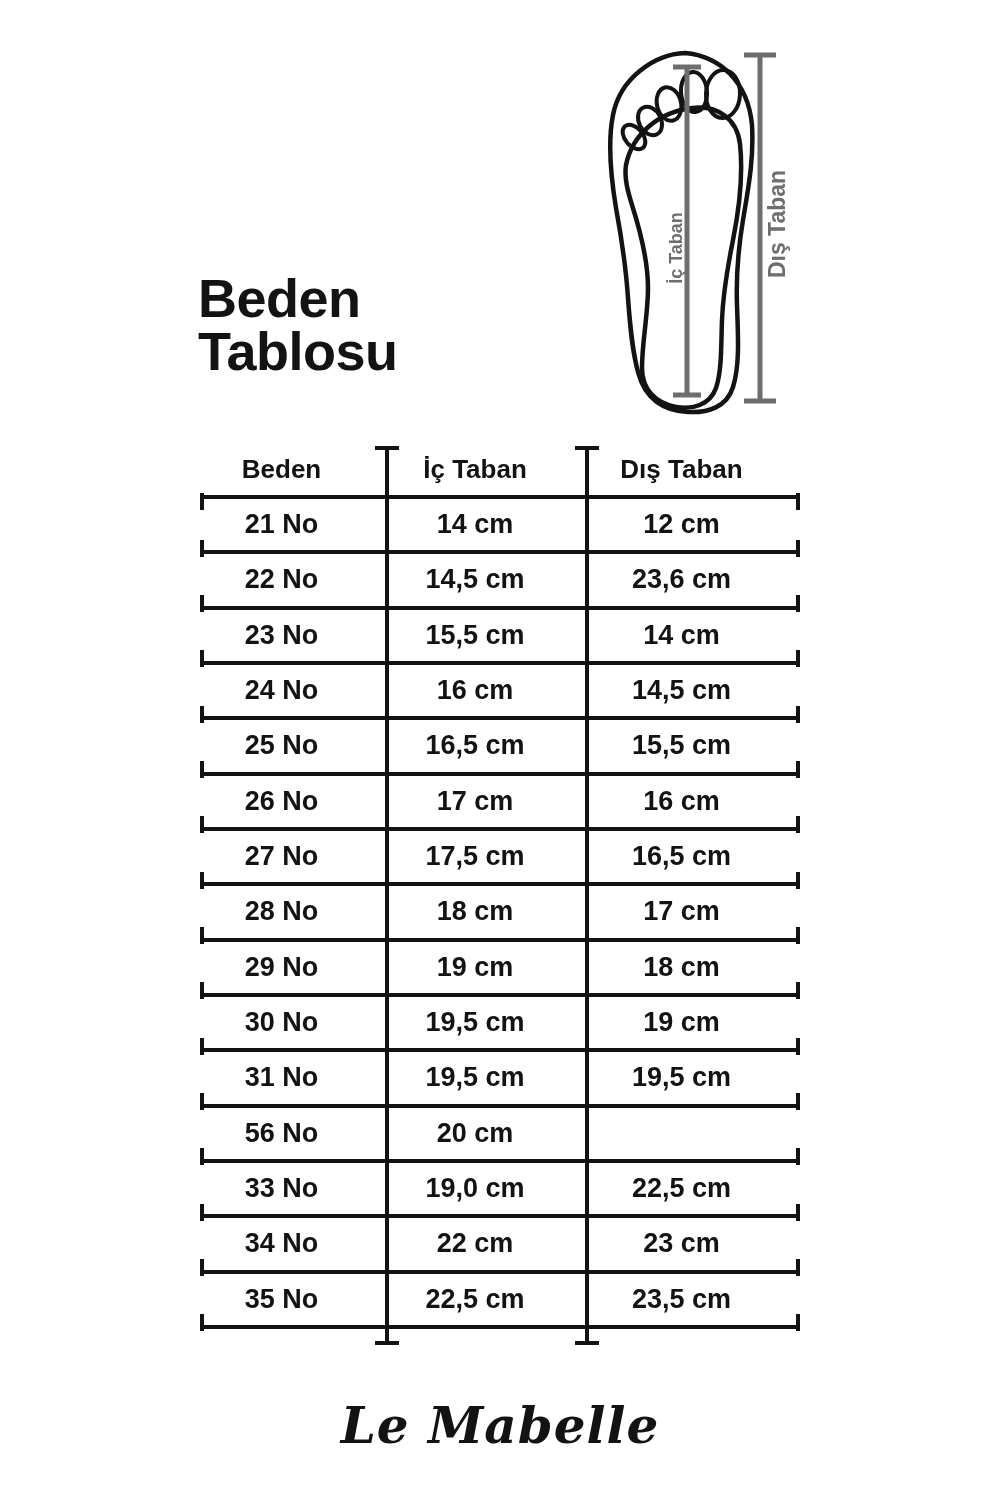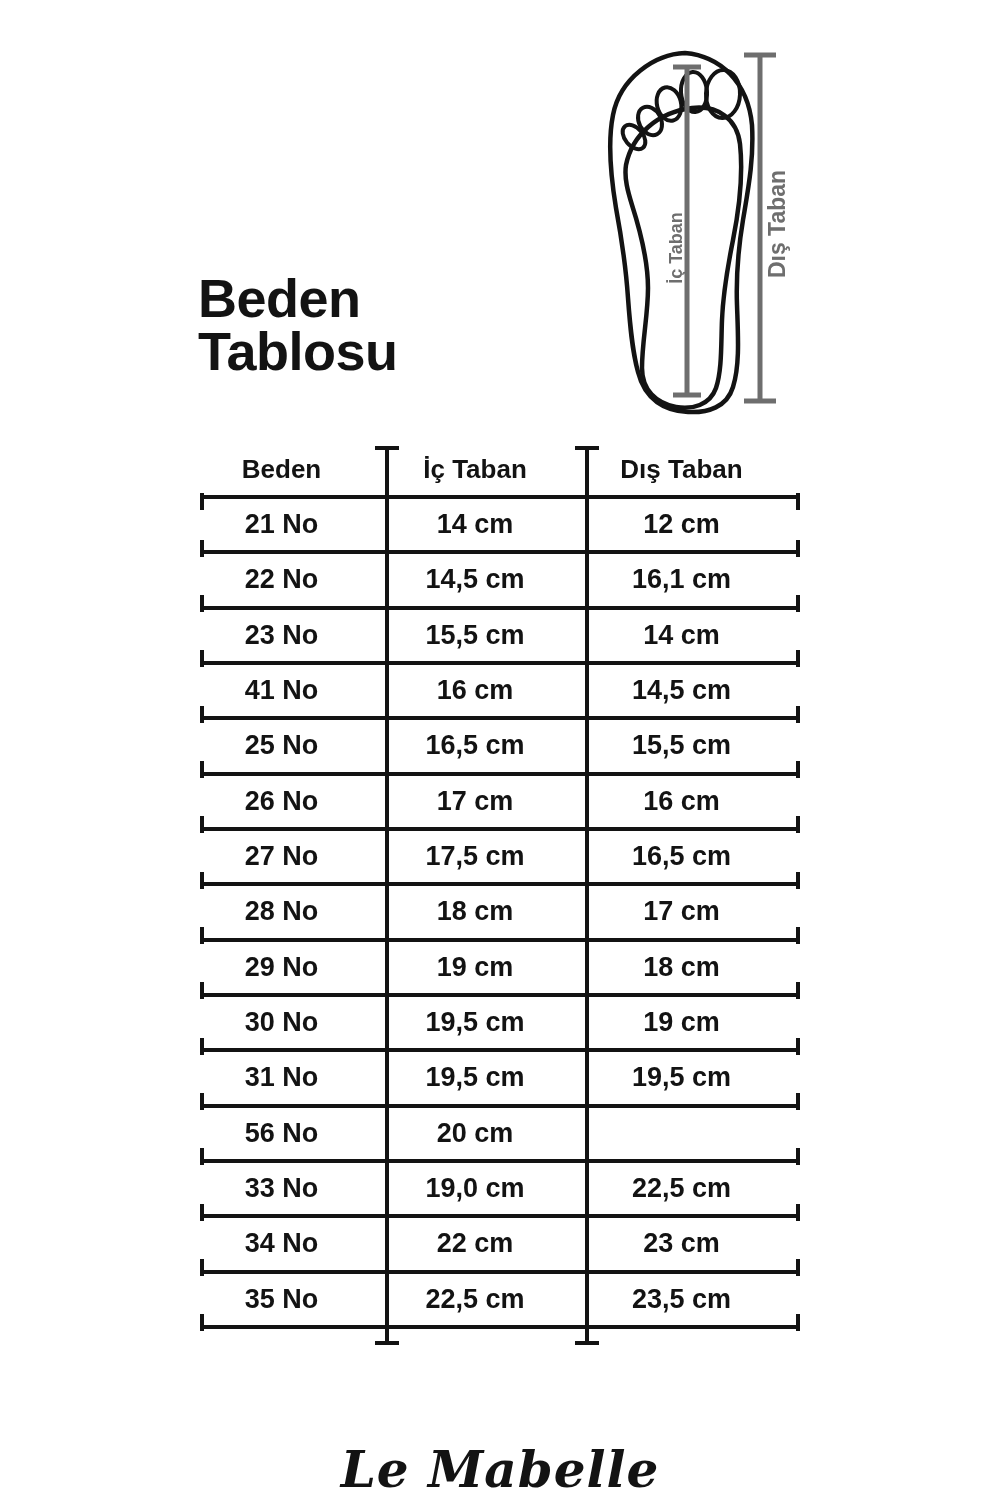--- a/index.html
+++ b/index.html
@@ -72,21 +72,21 @@
   }
   .vline::before{top:0;}
   .vline::after{bottom:0;}
 
   
   .brand-logo{
     position:absolute;left:0;top:1396px;width:1000px;
     text-align:center;
     font-family:"DejaVu Serif","Liberation Serif",serif;
     font-style:italic;font-weight:bold;
-    font-size:50px;letter-spacing:1px;color:#131313;margin-top:44px;
+    font-size:50px;letter-spacing:1px;color:#131313;
   }
 </style>
 </head>
 <body>
 
 <div class="page-title">Beden
 Tablosu</div>
 
 <svg class="foot-svg" width="240" height="420" viewBox="0 0 240 420">
 
@@ -160,37 +160,37 @@
       </div>
   </div>
   <div class="trow">
     <div class="cell c1">
         <span>22 No</span>
       </div>
     <div class="cell c2">
         <span>14,5 cm</span>
       </div>
     <div class="cell c3">
-        <span>16,1 cm</span>
+        <span>23,6 cm</span>
       </div>
   </div>
   <div class="trow">
     <div class="cell c1">
         <span>23 No</span>
       </div>
     <div class="cell c2">
         <span>15,5 cm</span>
       </div>
     <div class="cell c3">
         <span>14 cm</span>
       </div>
   </div>
   <div class="trow">
     <div class="cell c1">
-        <span>41 No</span>
+        <span>24 No</span>
       </div>
     <div class="cell c2">
         <span>16 cm</span>
       </div>
     <div class="cell c3">
         <span>14,5 cm</span>
       </div>
   </div>
   <div class="trow">
     <div class="cell c1">

